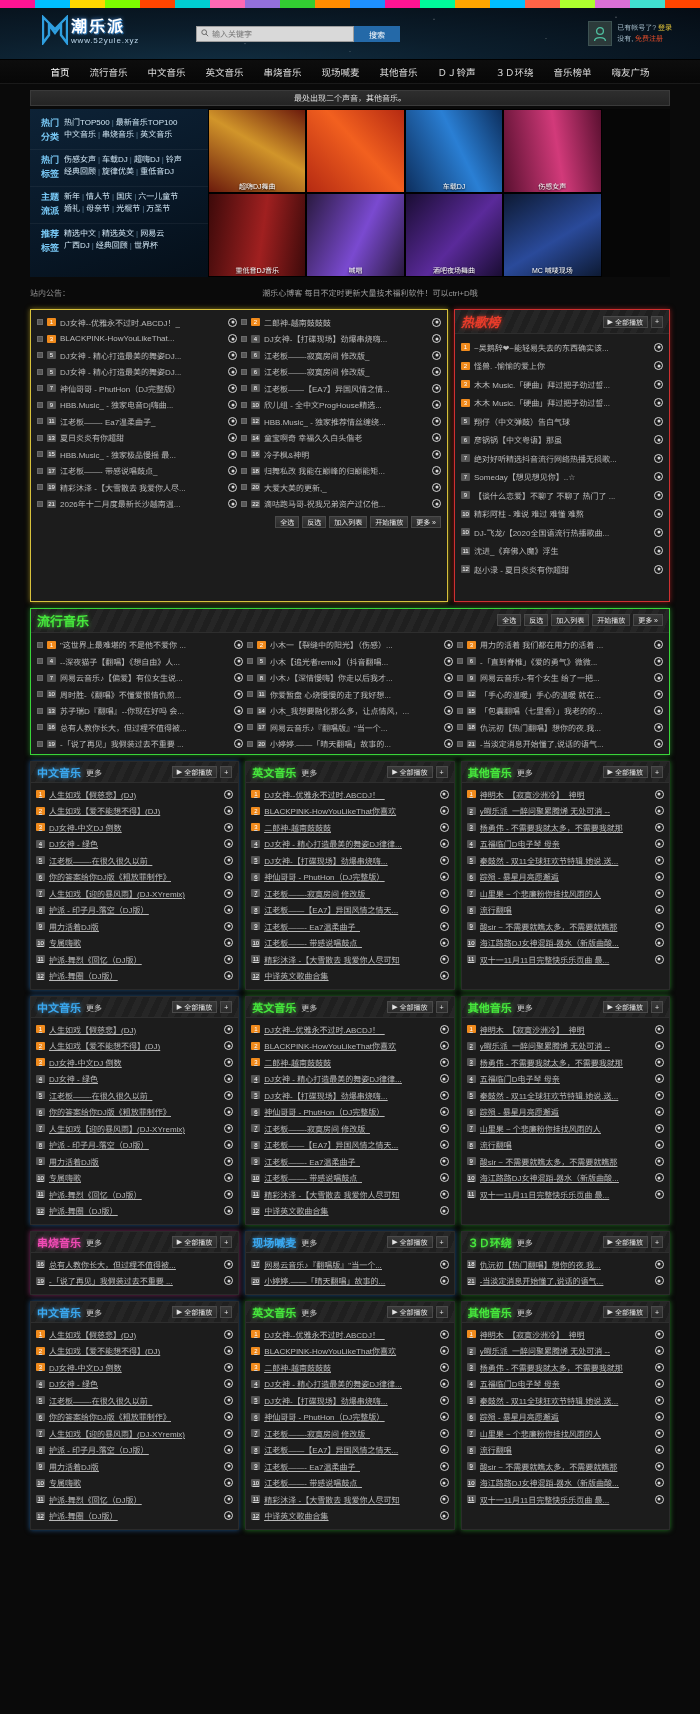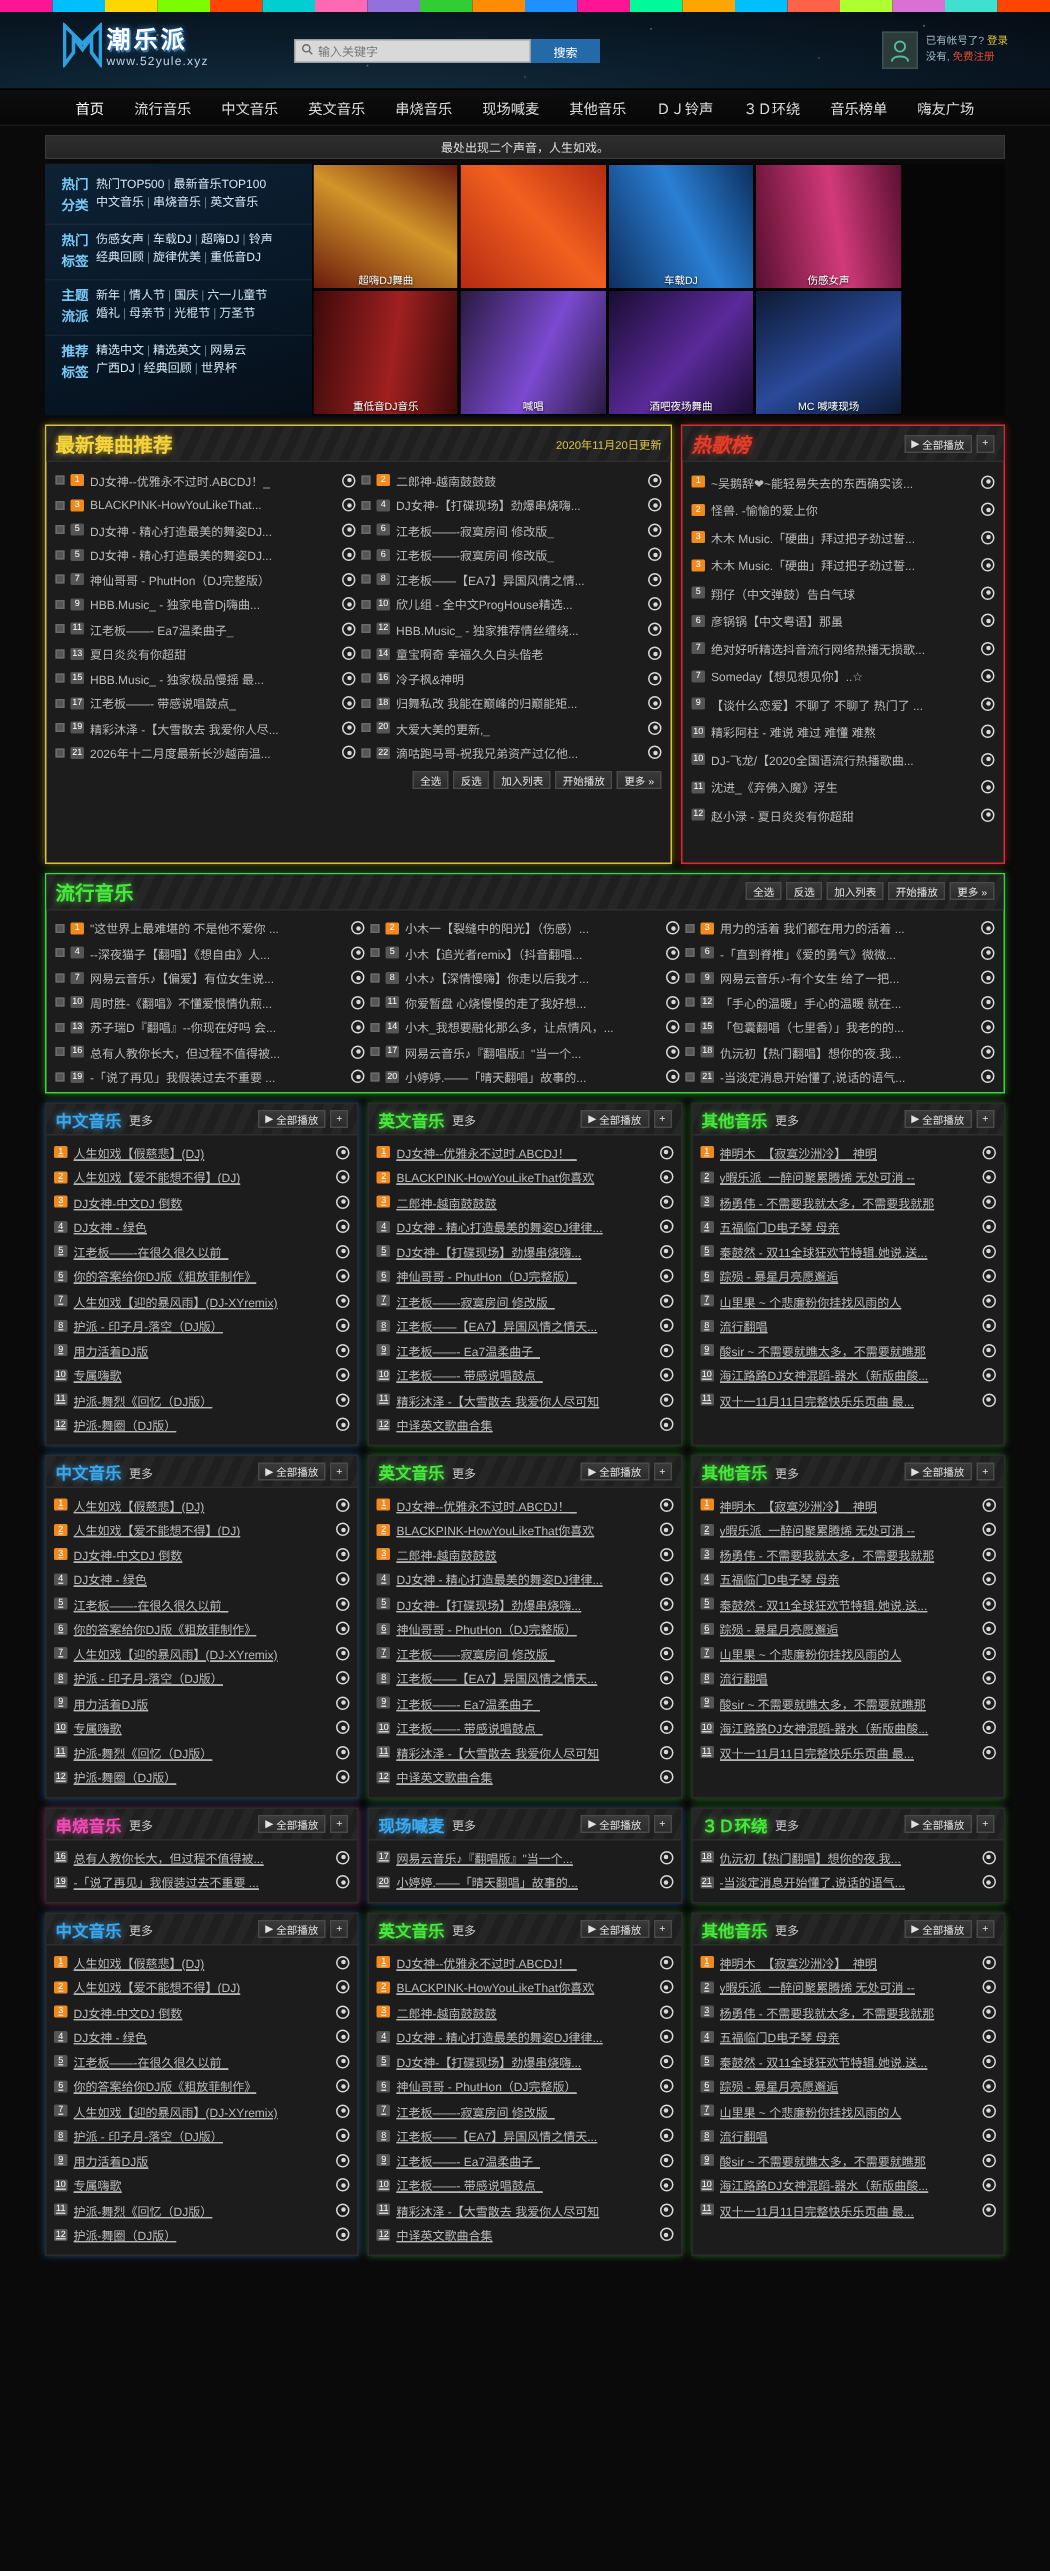--- a/index.html
+++ b/index.html
@@ -269,21 +269,21 @@
     <a>现场喊麦</a>
     <a>其他音乐</a>
     <a>ＤＪ铃声</a>
     <a>３Ｄ环绕</a>
     <a>音乐榜单</a>
     <a>嗨友广场</a>
   </div>
 
 <div class="wrap">
 
-  <div class="band">最处出现二个声音，人生如戏。</div>
+  <div class="band">最处出现二个声音，其他音乐。</div>
 
   <div class="hero">
     <div class="hero-left" id="hero-left">
         <div class="hero-row">
           <div class="hr-key">
             <div>热门</div>
             <div>分类</div>
           </div>
           <div class="hr-val">
             <div><span>热门TOP500</span><i>|</i><span>最新音乐TOP100</span></div>
@@ -342,30 +342,28 @@
           <div class="tile" style="width: 98.4px; height: 84px; background: linear-gradient(132deg, rgb(26, 13, 51) 0%, rgb(90, 42, 154) 55%, rgb(26, 13, 51) 100%);">
             <span class="tl">酒吧夜场舞曲</span>
           </div>
           <div class="tile" style="width: 98.4px; height: 84px; background: linear-gradient(149deg, rgb(13, 26, 51) 0%, rgb(42, 74, 154) 55%, rgb(13, 26, 51) 100%);">
             <span class="tl">MC 喊唛现场</span>
           </div>
         </div>
     </div>
   </div>
 
+  <div class="notice">
+    <span class="lbl">站内公告：</span>
+    <span class="msg">潮乐心博客 每日不定时更新大量技术福利软件！可以ctrl+D哦</span>
+  </div>
 
   <div style="display:flex;gap:6px;">
 
     <div class="panel glow-yellow" style="flex:1 1 0;min-width:0;">
-      <div class="phead">
-        <span class="ttl t-yellow">最新舞曲推荐</span>
-        <span class="right">
-          <span class="datestamp">2020年11月20日更新</span>
-        </span>
-      </div>
       <div class="songcols">
         <div class="songcol" id="latest-left">
             <div class="srow">
               <span class="chk"></span>
               <span class="rank hot">1</span>
               <span class="sname">DJ女神--优雅永不过时.ABCDJ！_</span>
               <span class="play"></span>
             </div>
             <div class="srow">
               <span class="chk"></span>

